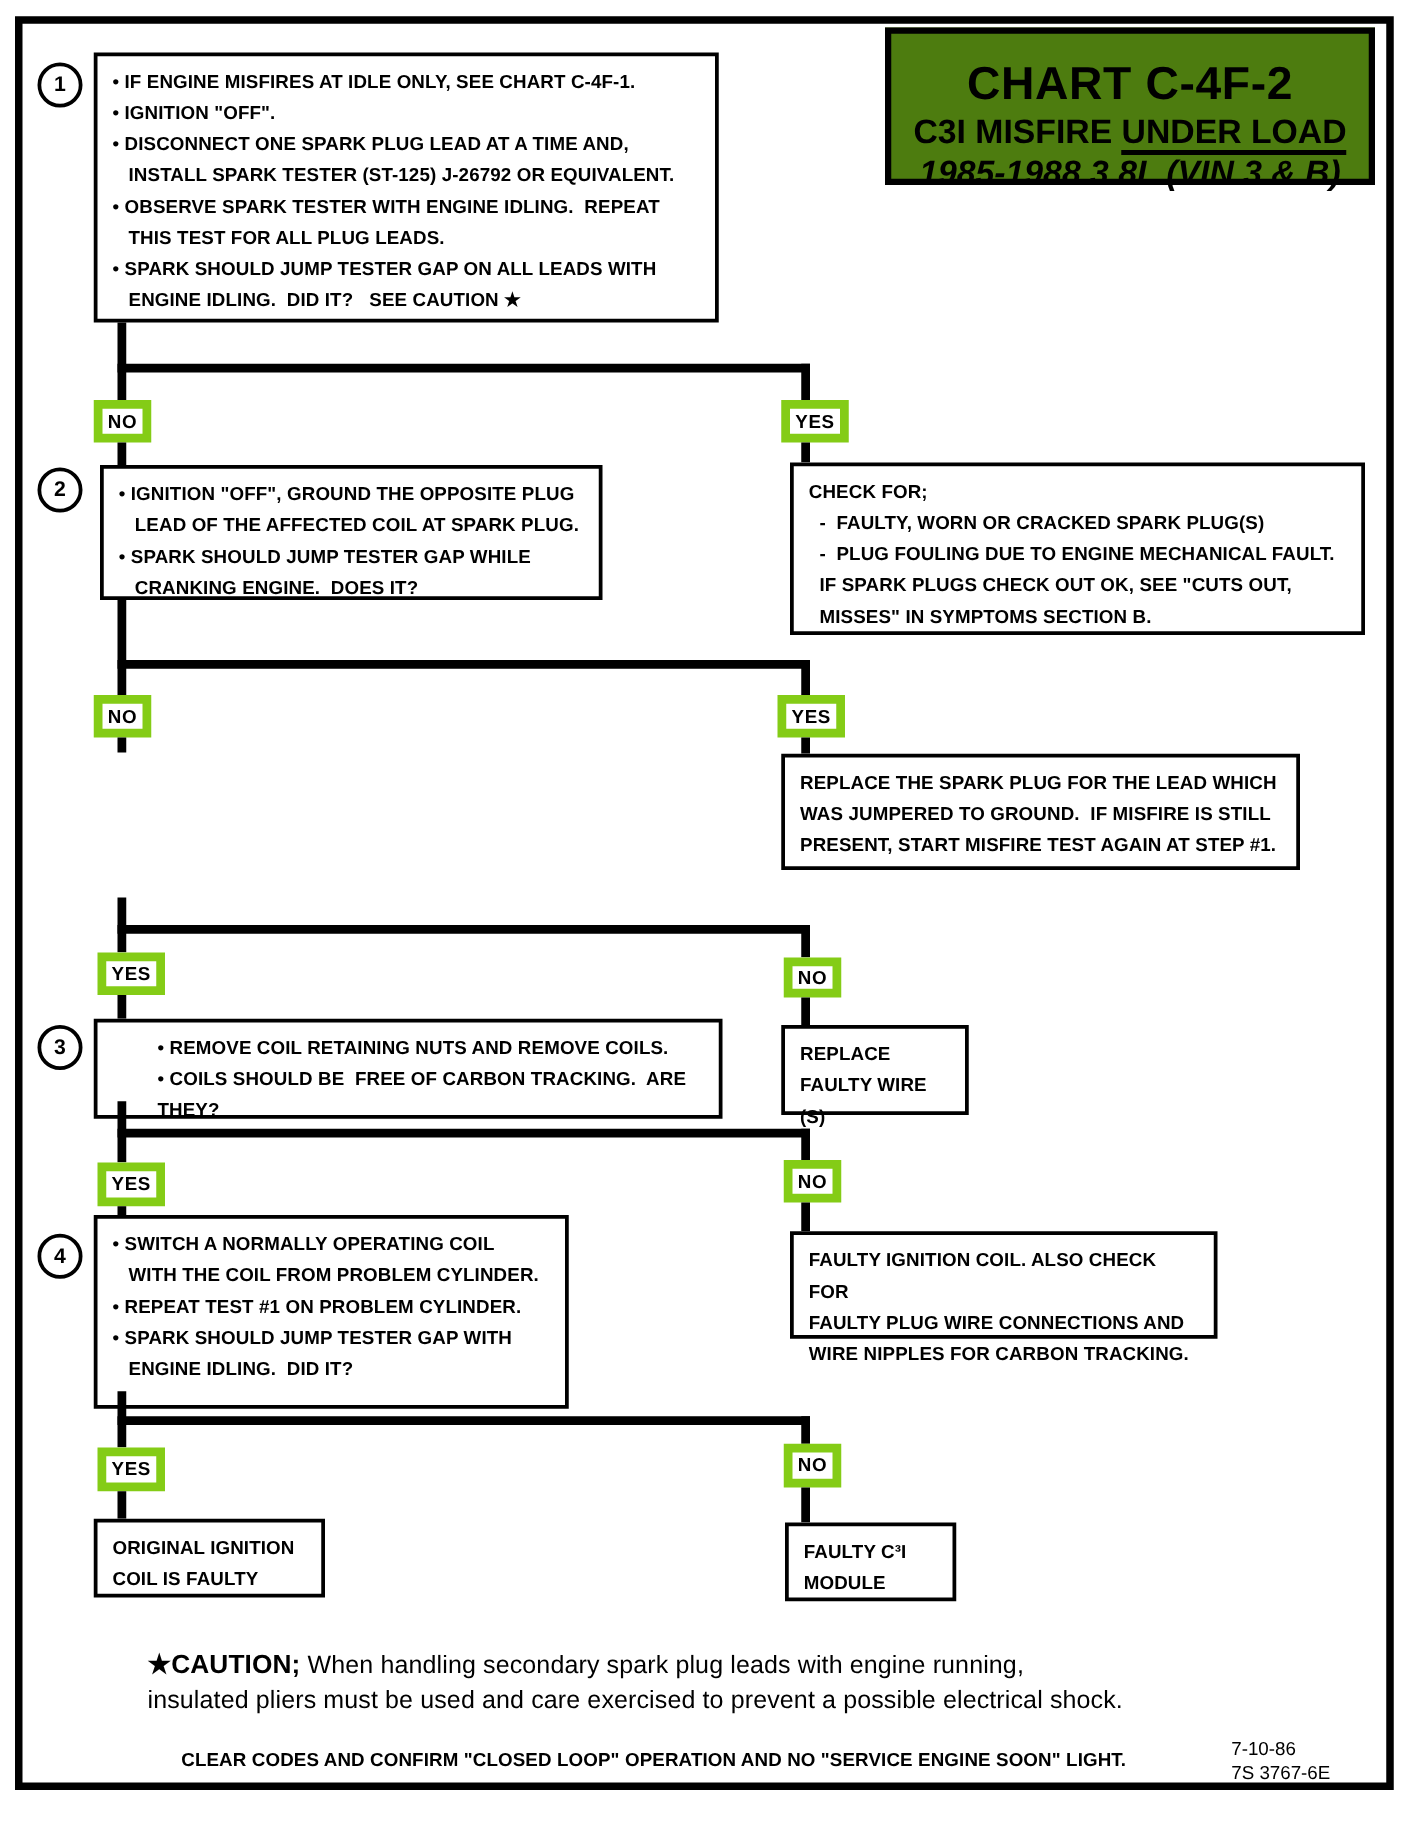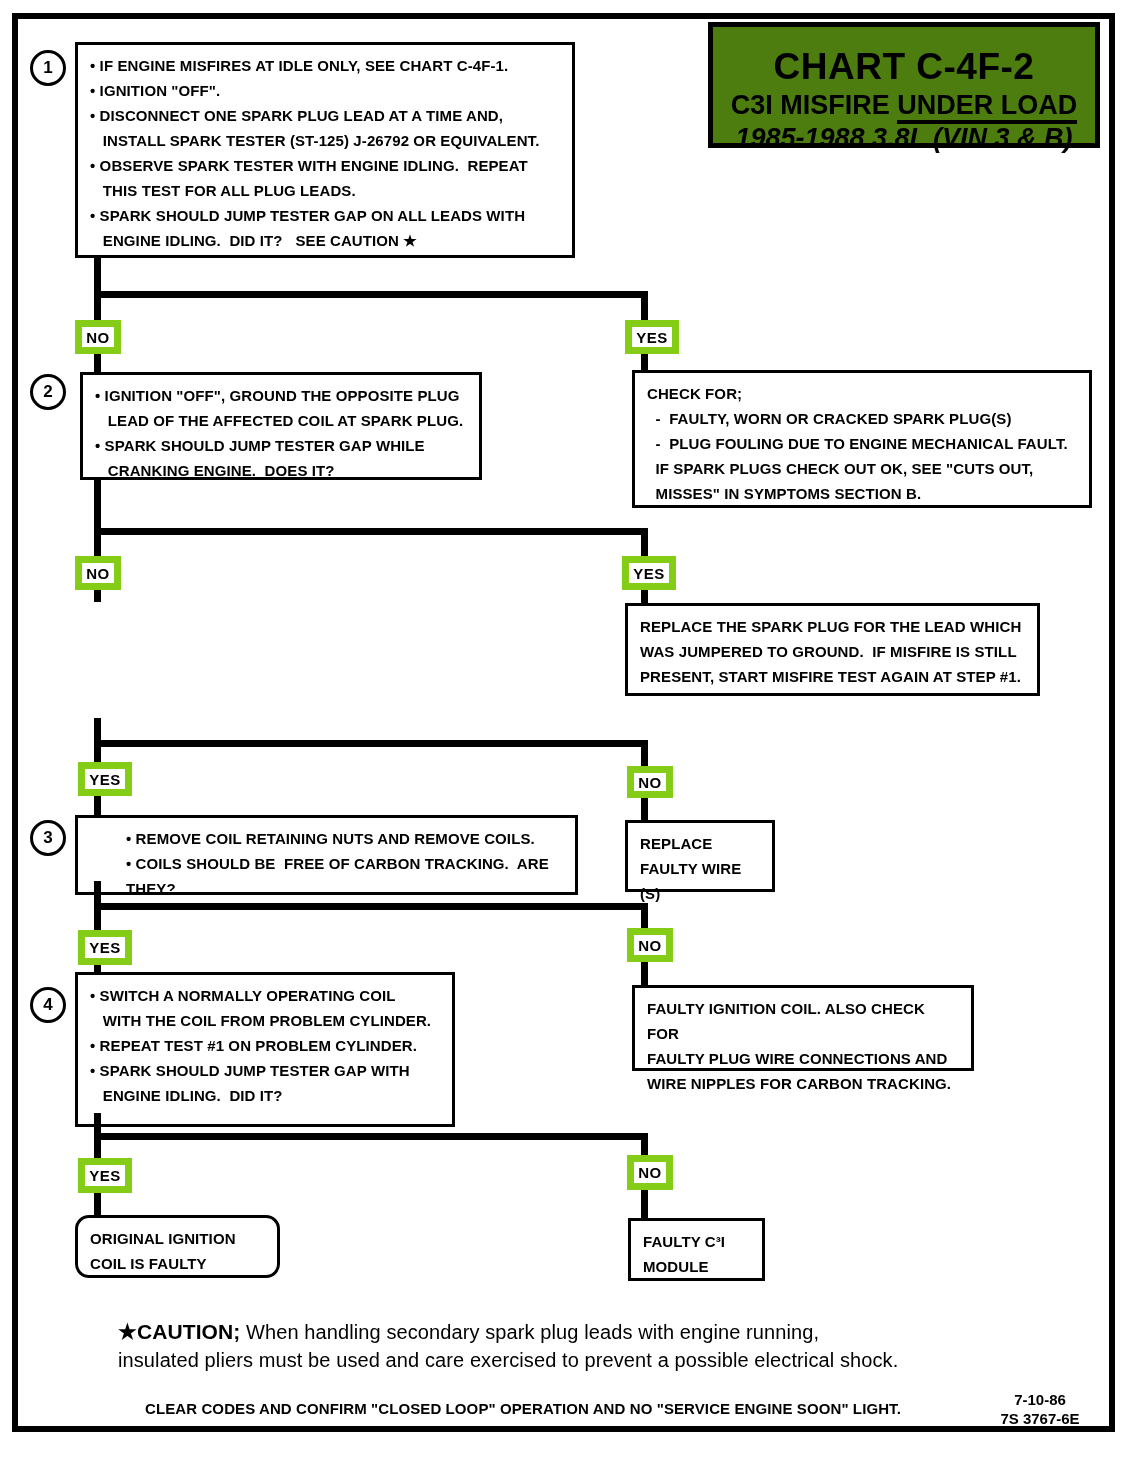--- a/index.html
+++ b/index.html
@@ -48,21 +48,21 @@
     position:absolute;left:118px;top:1318px;width:860px;
     font-size:20px;line-height:28px;font-weight:400;letter-spacing:0.1px;
   }
   .caution b{font-size:21px;font-weight:700;}
   .footer-note{
     position:absolute;left:145px;top:1400px;width:800px;
     font-size:15px;font-weight:700;letter-spacing:0.1px;
   }
   .footer-id{
     position:absolute;left:985px;top:1390px;width:110px;
-    font-size:15px;font-weight:700;text-align:center;line-height:19px;
+    font-size:15px;font-weight:400;text-align:left;line-height:19px;
   }
 </style>
 </head>
 <body>
 
 <div class="page">
 
   <div class="page-border"></div>
 
   <div class="title-box">
@@ -146,21 +146,21 @@
 WIRE NIPPLES FOR CARBON TRACKING.</div>
 
   <div class="vline" style="left:94px;top:1113px;width:7px;height:45px;"></div>
   <div class="hline" style="left:94px;top:1133px;width:554px;height:7px;"></div>
   <div class="vline" style="left:641px;top:1133px;width:7px;height:24px;"></div>
   <div class="tag" style="left:78px;top:1158px;width:54px;height:35px;">YES</div>
   <div class="tag" style="left:627px;top:1155px;width:46px;height:35px;">NO</div>
   <div class="vline" style="left:94px;top:1193px;width:7px;height:22px;"></div>
   <div class="vline" style="left:641px;top:1190px;width:7px;height:28px;"></div>
 
-  <div class="node" style="left:75px;top:1215px;width:205px;height:63px;border-radius:14px;">ORIGINAL IGNITION
+  <div class="node" style="left:75px;top:1215px;width:185px;height:63px;">ORIGINAL IGNITION
 COIL IS FAULTY</div>
   <div class="node" style="left:628px;top:1218px;width:137px;height:63px;">FAULTY C³I
 MODULE</div>
 
   <div class="caution"><b>★CAUTION;</b><span>  When handling secondary spark plug leads with engine running,</span><br><span>insulated pliers must be used and care exercised to prevent a possible electrical shock.</span></div>
 
   <div class="footer-note">CLEAR CODES AND CONFIRM "CLOSED LOOP"  OPERATION AND NO "SERVICE ENGINE SOON" LIGHT.</div>
   <div class="footer-id">
     <div>7-10-86</div>
     <div>7S 3767-6E</div>

